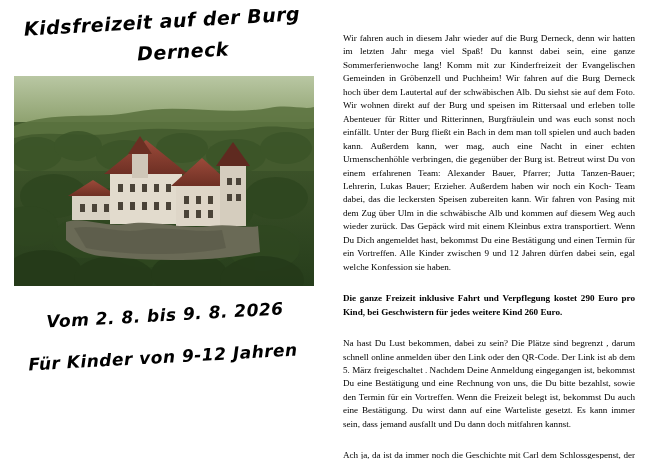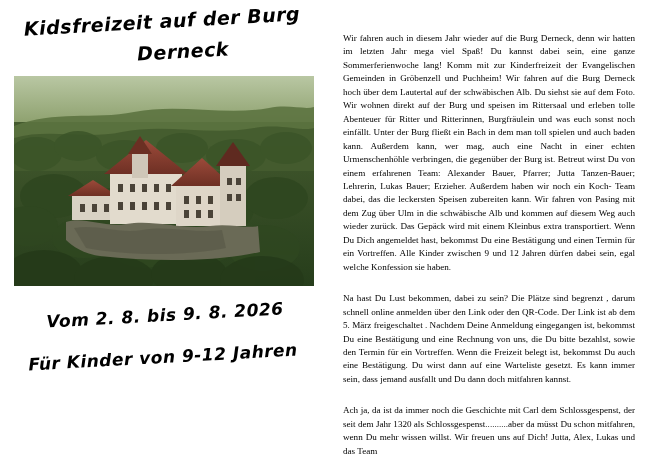--- a/index.html
+++ b/index.html
@@ -230,17 +230,18 @@
 
     <div class="date-block">
       <span class="date-line">Vom 2. 8.  bis 9. 8.  2026</span>
       <span class="age-line">Für Kinder von 9-12 Jahren</span>
     </div>
 
   </div>
 
   <div class="right-col">
     <p>Wir fahren auch in diesem Jahr wieder auf die Burg Derneck, denn wir hatten im letzten Jahr mega viel Spaß! Du kannst dabei sein, eine ganze Sommerferienwoche lang!  Komm mit zur Kinderfreizeit der Evangelischen Gemeinden in Gröbenzell und Puchheim! Wir fahren auf die Burg Derneck hoch über dem Lautertal auf der schwäbischen Alb. Du siehst sie auf dem Foto. Wir wohnen direkt auf der Burg und speisen im Rittersaal und erleben tolle Abenteuer für Ritter und Ritterinnen, Burgfräulein und was euch sonst noch einfällt. Unter der Burg fließt ein Bach in dem man toll spielen und auch baden kann. Außerdem kann, wer mag, auch eine Nacht in einer echten Urmenschenhöhle verbringen, die gegenüber der Burg ist.  Betreut wirst Du von einem erfahrenen Team: Alexander Bauer, Pfarrer; Jutta Tanzen-Bauer; Lehrerin, Lukas Bauer; Erzieher. Außerdem haben wir noch ein Koch- Team dabei, das die leckersten Speisen zubereiten kann. Wir fahren von Pasing mit dem Zug  über Ulm in die schwäbische Alb und kommen auf diesem Weg auch wieder zurück. Das Gepäck wird mit einem Kleinbus extra transportiert. Wenn Du Dich angemeldet hast, bekommst Du eine Bestätigung und einen Termin für ein Vortreffen. Alle Kinder zwischen 9 und 12 Jahren dürfen dabei sein, egal welche Konfession sie haben.</p>
+    <p class="bold">Die ganze Freizeit inklusive Fahrt und Verpflegung kostet 290 Euro pro Kind, bei Geschwistern für jedes weitere Kind 260 Euro.</p>
     <p>Na hast Du Lust bekommen, dabei zu sein? Die Plätze sind begrenzt , darum schnell  online anmelden über den Link oder den QR-Code. Der Link ist ab dem 5. März freigeschaltet . Nachdem Deine Anmeldung eingegangen ist, bekommst Du eine Bestätigung und eine Rechnung von uns, die Du bitte bezahlst, sowie den Termin für ein Vortreffen. Wenn die Freizeit belegt ist, bekommst Du auch eine Bestätigung. Du wirst dann auf eine Warteliste gesetzt. Es kann immer sein, dass jemand ausfallt und Du dann doch mitfahren kannst.</p>
     <p class="last">Ach ja, da ist da immer noch  die Geschichte mit Carl dem Schlossgespenst, der seit dem Jahr 1320 als Schlossgespenst..........aber da müsst Du schon mitfahren, wenn Du mehr wissen willst. Wir freuen uns auf Dich! Jutta, Alex, Lukas und das Team</p>
   </div>
 
 </div>
 
 </body></html>

